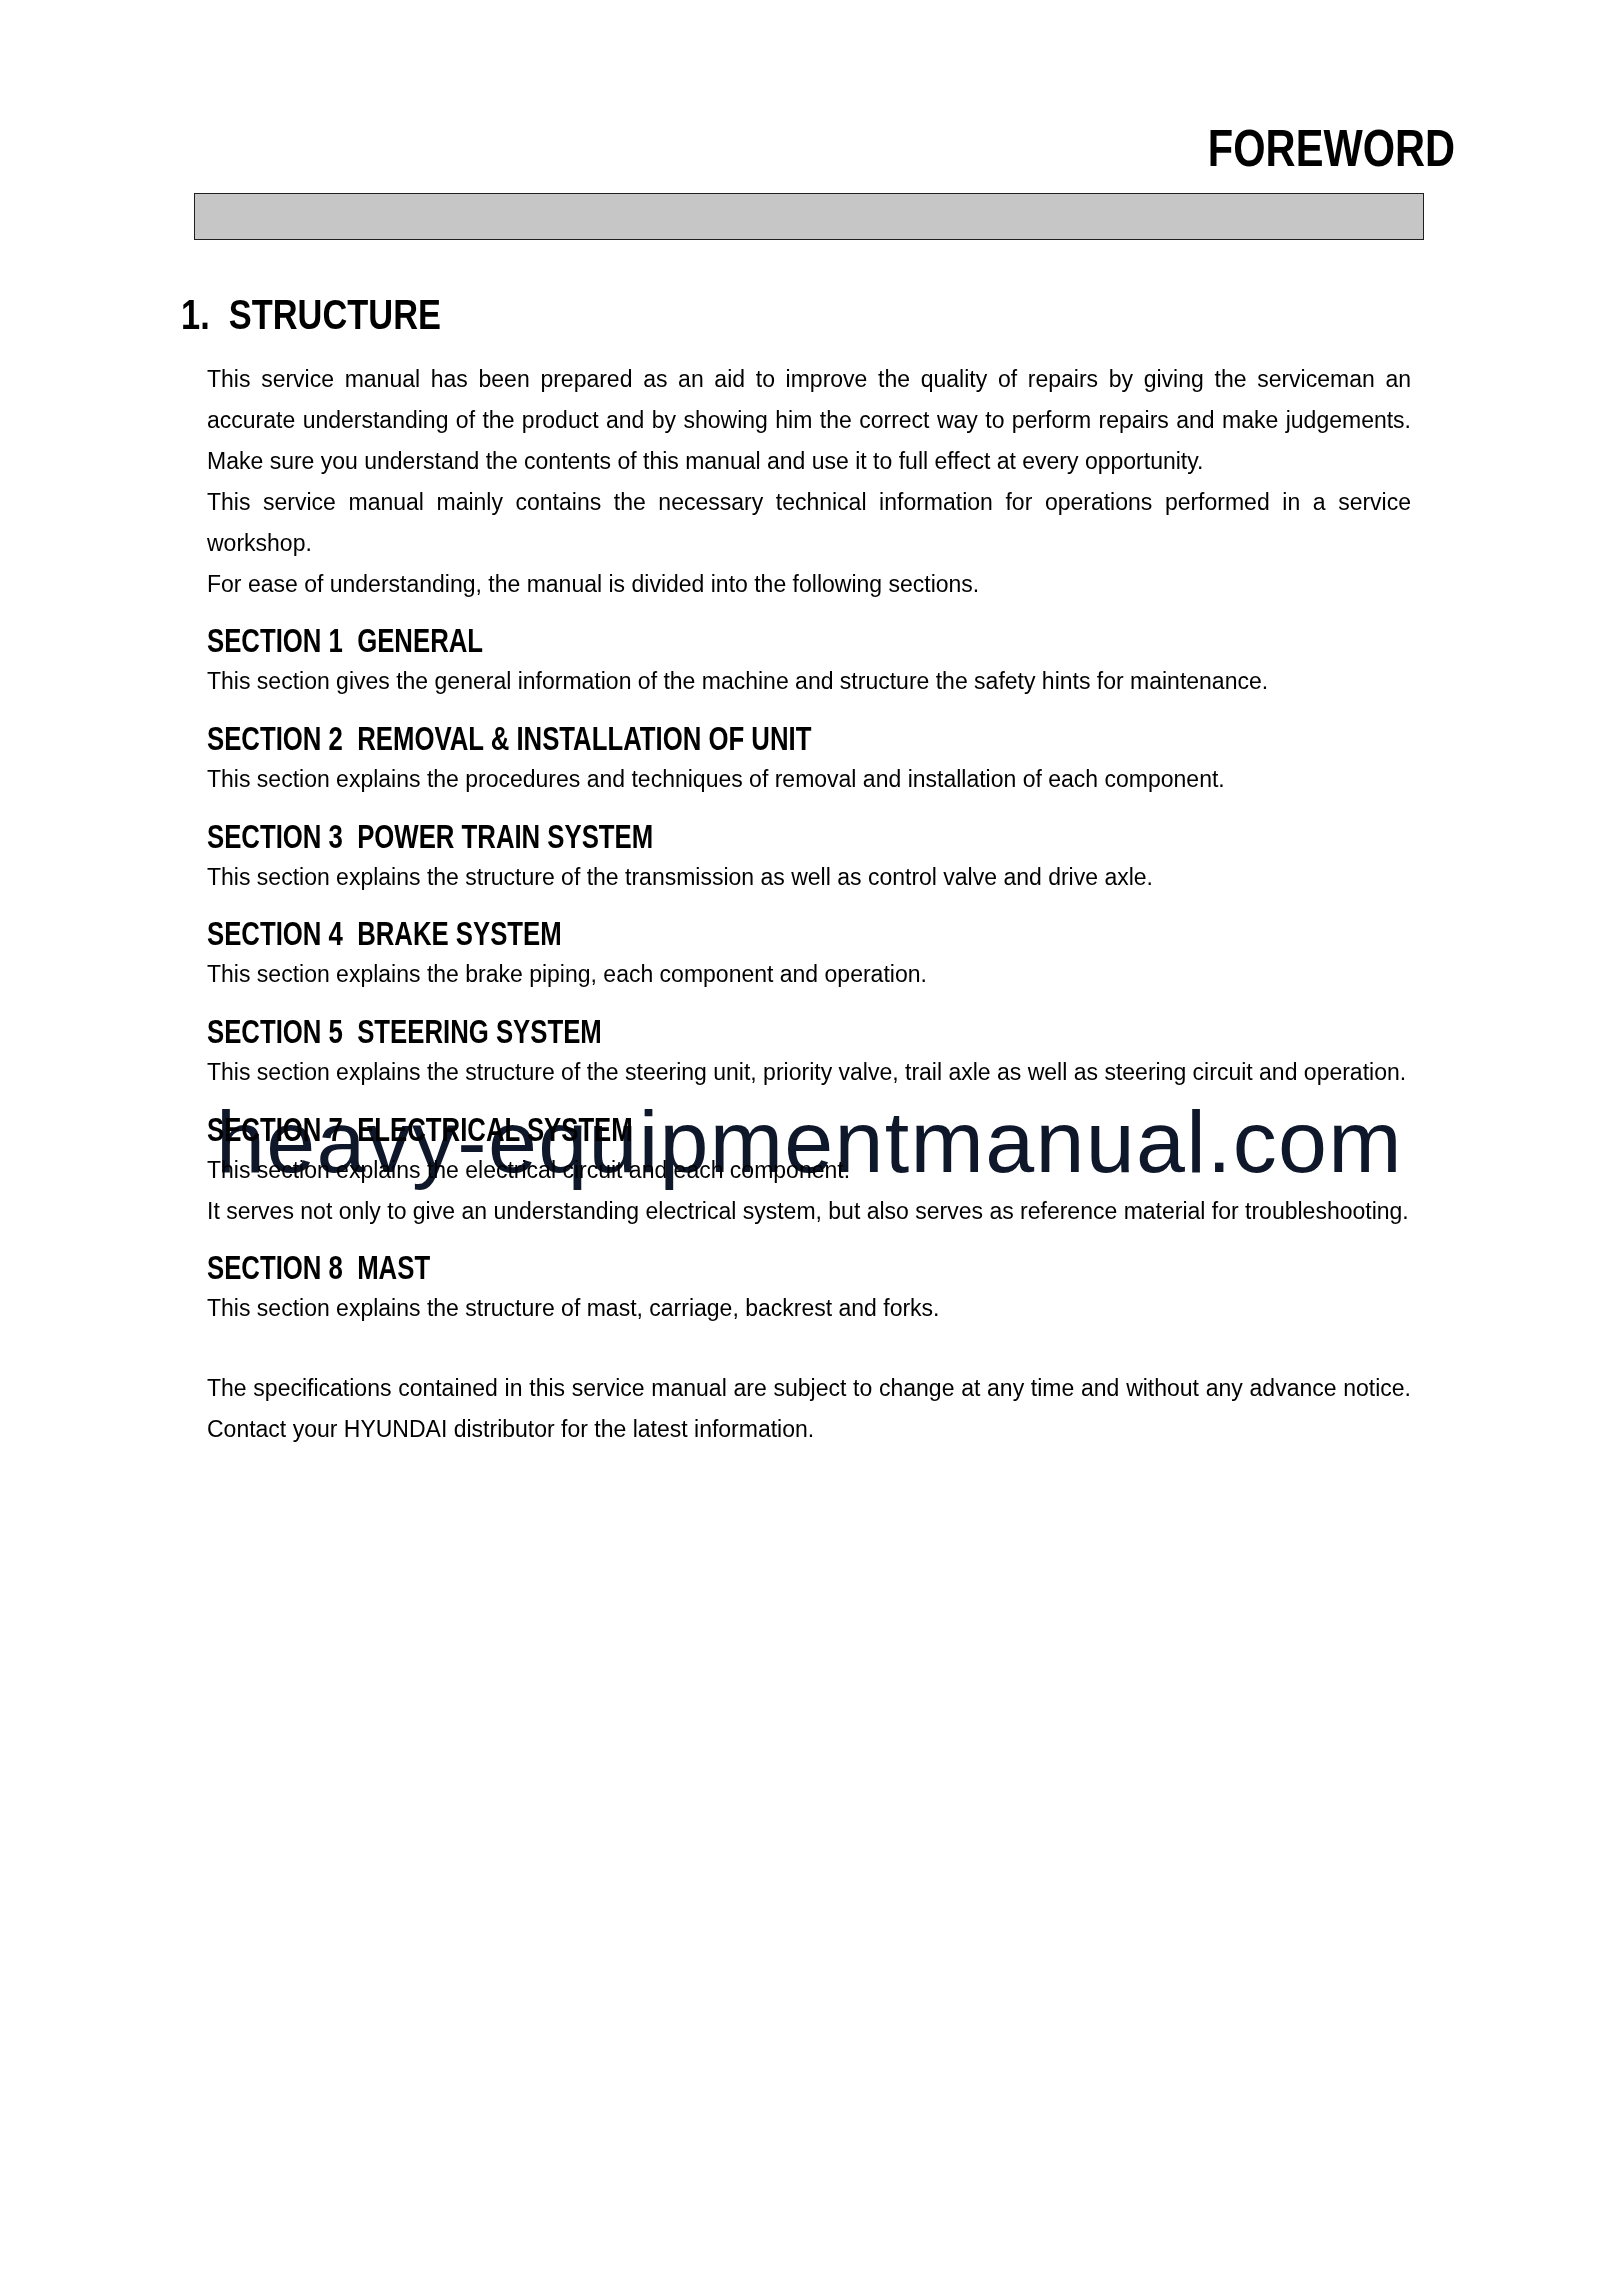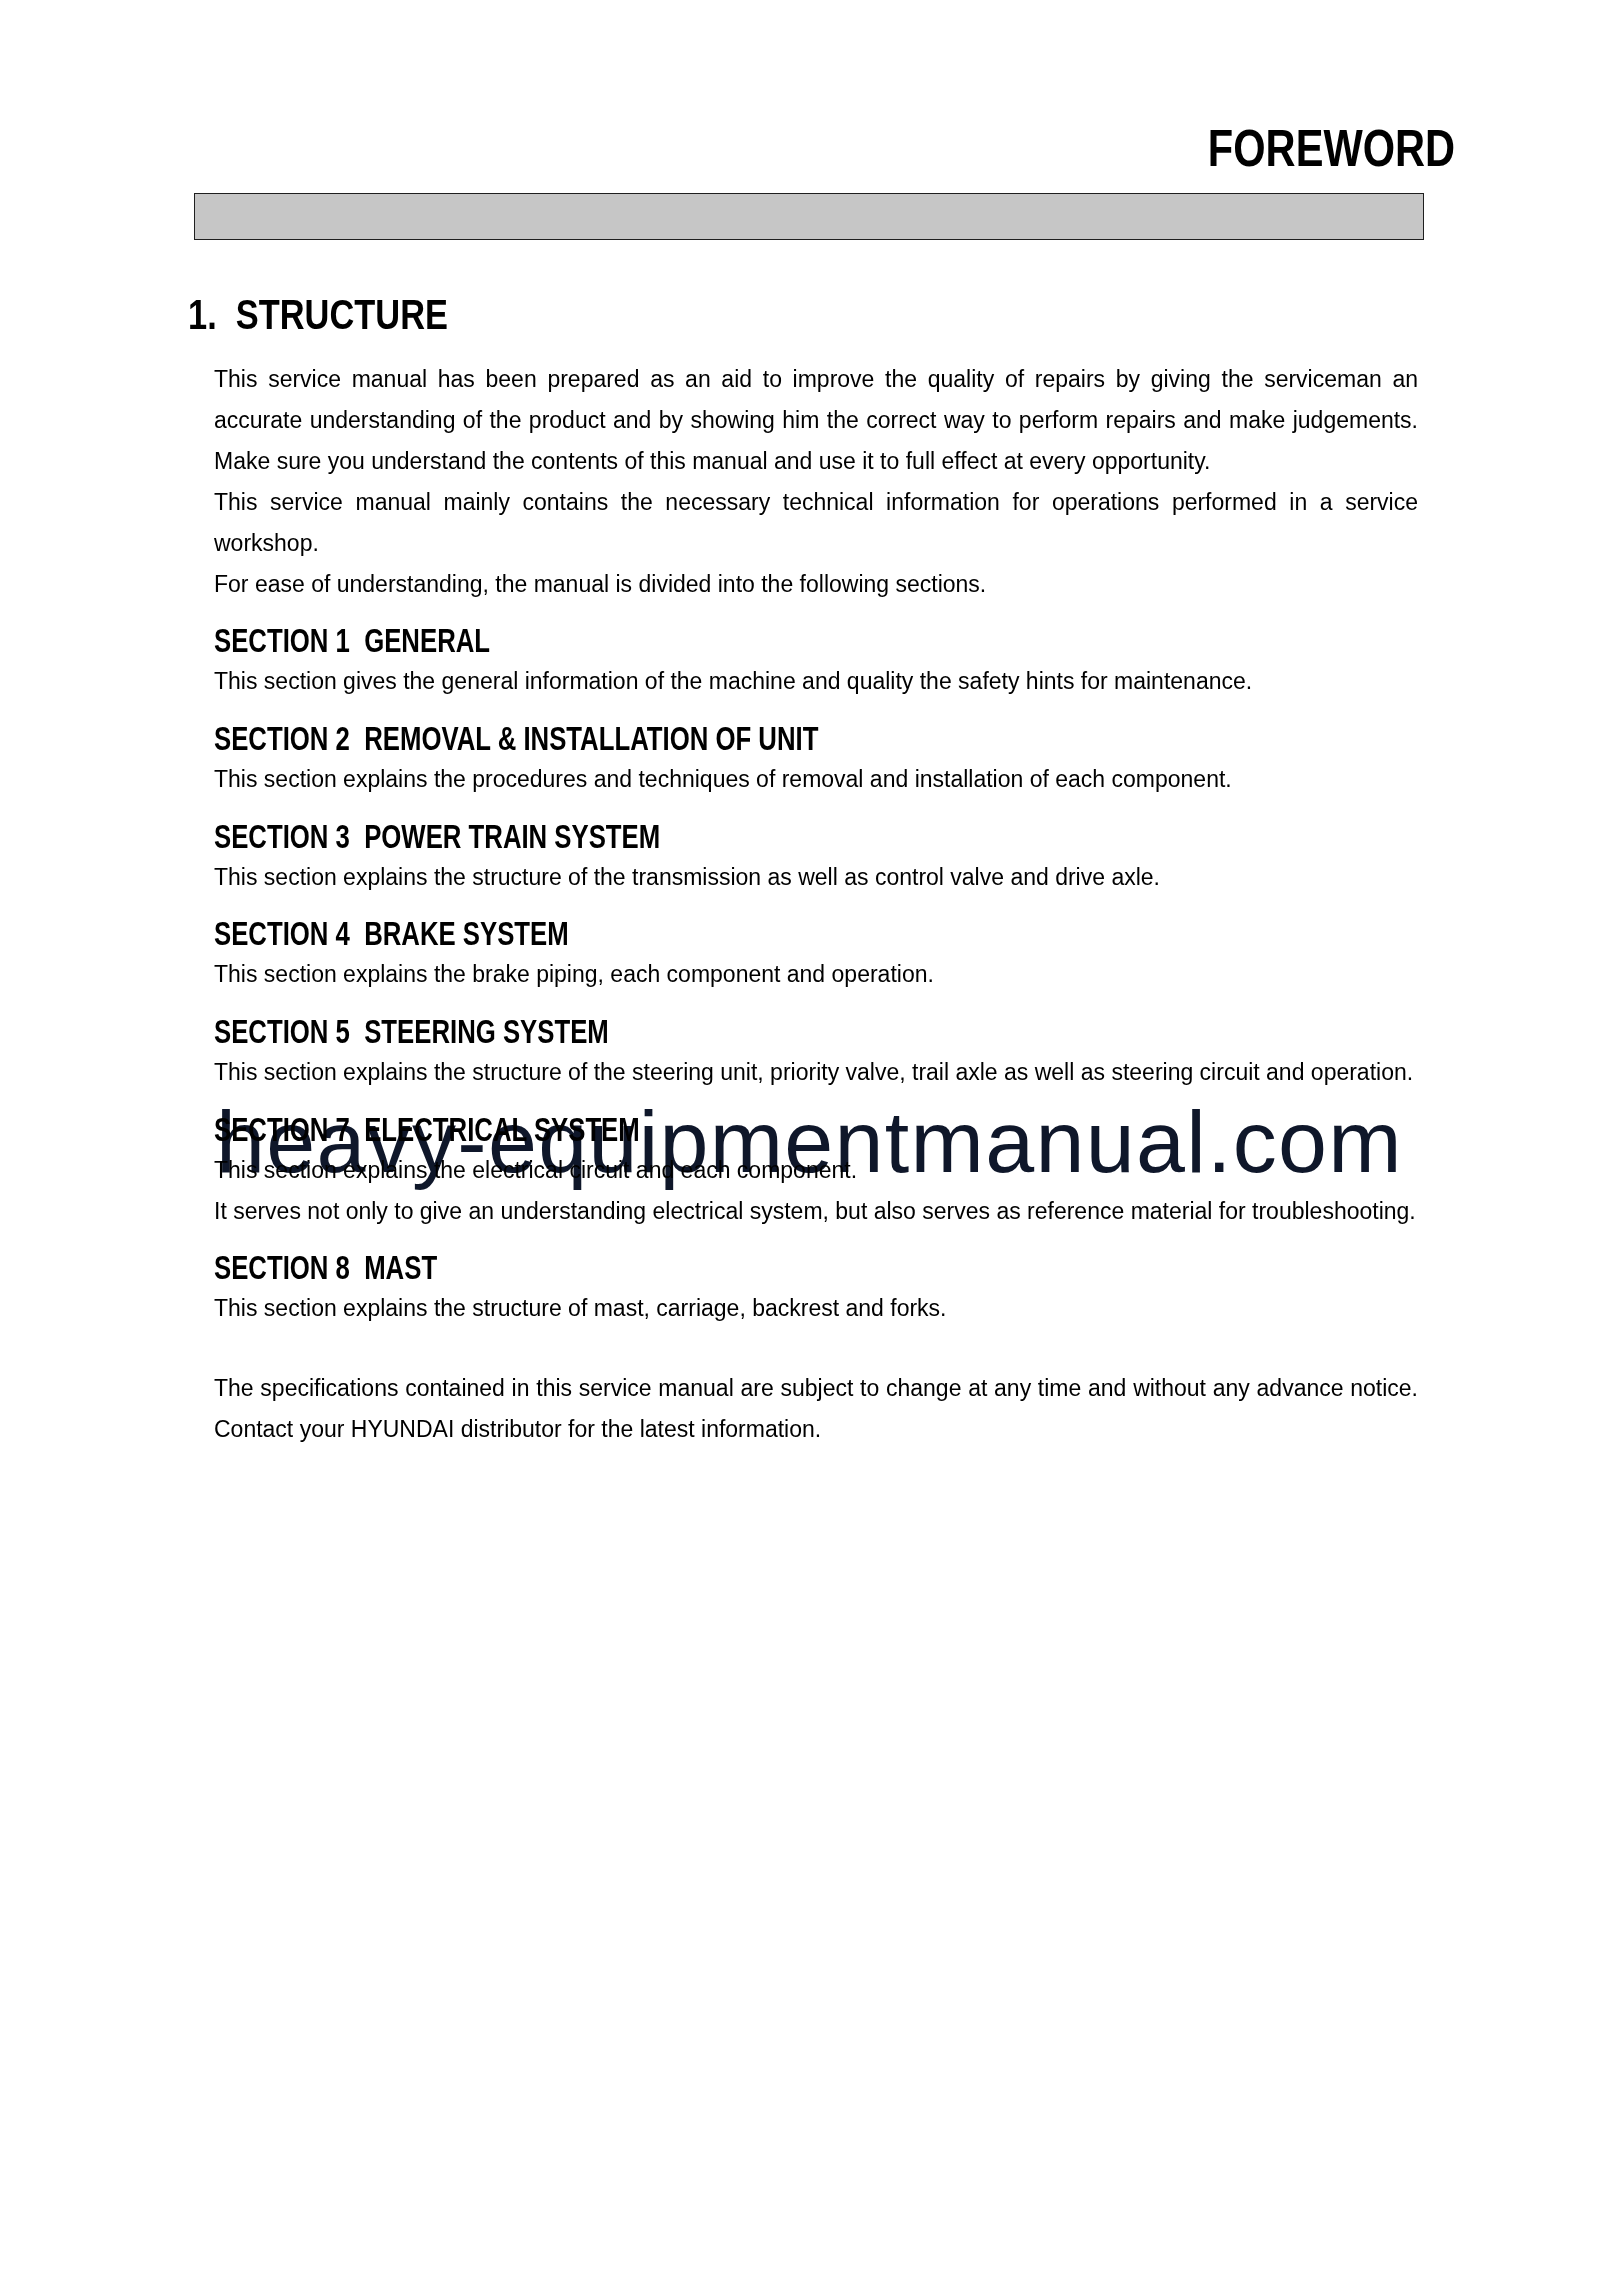--- a/index.html
+++ b/index.html
@@ -39,21 +39,21 @@
     left: 216px;
     top: 1098px;
     font-size: 88px;
     line-height: 1;
     letter-spacing: 1.3px;
     white-space: nowrap;
     color: #fe0000;
   }
   .content {
     position: absolute;
-    left: 188px;
+    left: 181px;
     top: 294px;
     width: 1230px;
   }
   .structure-heading {
     margin: 0;
     font-size: 43px;
     line-height: 41px;
     font-weight: bold;
   }
   .cond {
@@ -120,21 +120,21 @@
     <h1 class="structure-heading"><span class="cond">1.  STRUCTURE</span></h1>
 
     <div class="bodytext intro">This service manual has been prepared as an aid to improve the quality of repairs by giving the serviceman an accurate understanding of the product and by showing him the correct way to perform repairs and make judgements.  Make sure you understand the contents of this manual and use it to full effect at every opportunity.
 This service manual mainly contains the necessary technical information for operations performed in a service workshop.
 For ease of understanding, the manual is divided into the following sections.</div>
 
     <div class="sections">
 
       <div class="section">
         <h2><span class="cond78">SECTION 1  GENERAL</span></h2>
-        <p class="bodytext section-body">This section gives the general information of the machine and quality the safety hints for maintenance.</p>
+        <p class="bodytext section-body">This section gives the general information of the machine and structure the safety hints for maintenance.</p>
       </div>
 
       <div class="section">
         <h2><span class="cond78">SECTION 2  REMOVAL &amp; INSTALLATION OF UNIT</span></h2>
         <p class="bodytext section-body">This section explains the procedures and techniques of removal and installation of each component.</p>
       </div>
 
       <div class="section">
         <h2><span class="cond78">SECTION 3  POWER TRAIN SYSTEM</span></h2>
         <p class="bodytext section-body">This section explains the structure of the transmission as well as control valve and drive axle.</p>

